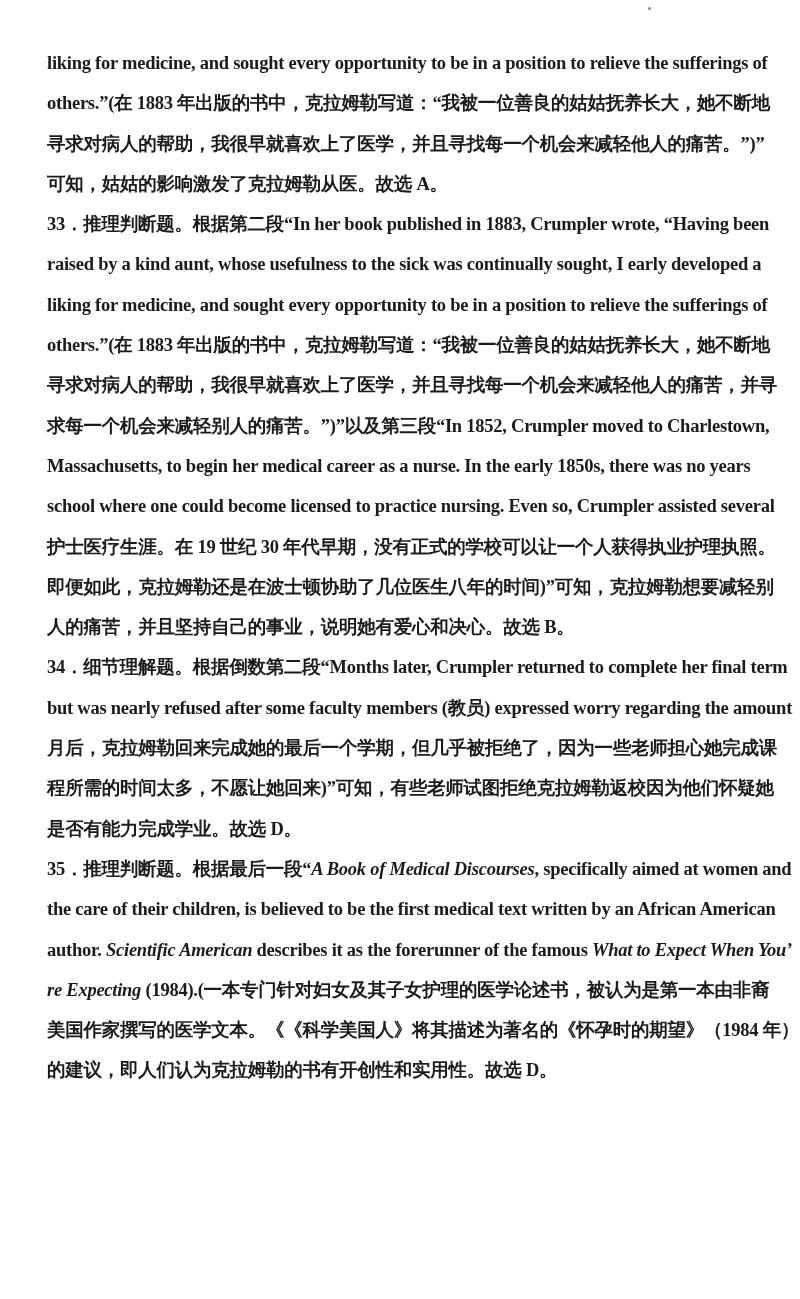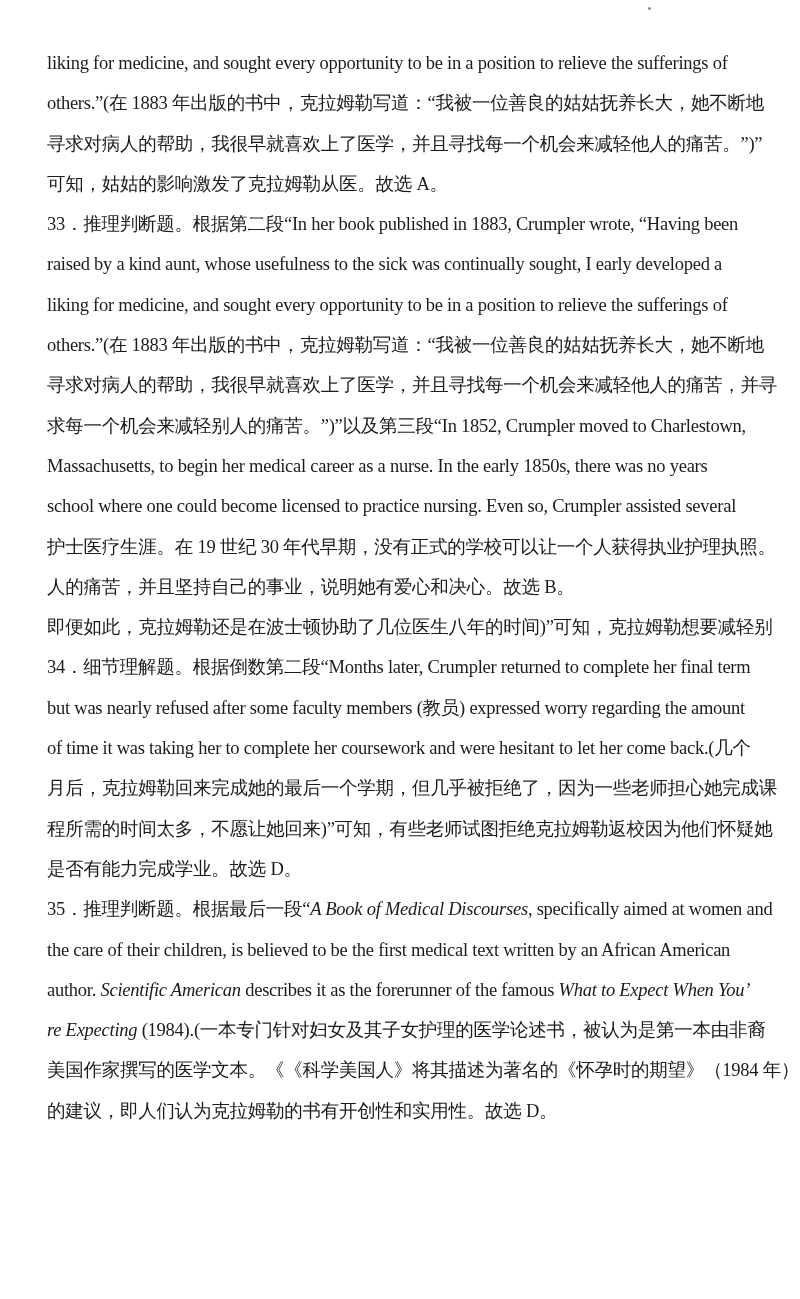--- a/index.html
+++ b/index.html
@@ -8,20 +8,21 @@
     background: #ffffff;
   }
   .page {
     position: relative;
     width: 800px;
     height: 1158px;
     background: #ffffff;
     overflow: hidden;
     font-family: "Liberation Serif", "DejaVu Serif", serif;
     color: #1b1b1b;
+    font-weight: bold;
   }
   .corner-mark {
     position: absolute;
     left: 648px;
     top: 7px;
     width: 3px;
     height: 3px;
     background: #8a8a8a;
     border-radius: 50%;
   }
@@ -63,25 +64,24 @@
       <div class="line"><span class="seg">可知，姑姑的影响激发了克拉姆勒从医。故选 A。</span></div>
       <div class="line"><span class="seg">33．推理判断题。根据第二段“In her book published in 1883, Crumpler wrote, “Having been</span></div>
       <div class="line"><span class="seg">raised by a kind aunt, whose usefulness to the sick was continually sought, I early developed a</span></div>
       <div class="line"><span class="seg">liking for medicine, and sought every opportunity to be in a position to relieve the sufferings of</span></div>
       <div class="line"><span class="seg">others.”(在 1883 年出版的书中，克拉姆勒写道：“我被一位善良的姑姑抚养长大，她不断地</span></div>
       <div class="line"><span class="seg">寻求对病人的帮助，我很早就喜欢上了医学，并且寻找每一个机会来减轻他人的痛苦，并寻</span></div>
       <div class="line"><span class="seg">求每一个机会来减轻别人的痛苦。”)”以及第三段“In 1852, Crumpler moved to Charlestown,</span></div>
       <div class="line"><span class="seg">Massachusetts, to begin her medical career as a nurse. In the early 1850s, there was no years</span></div>
       <div class="line"><span class="seg">school where one could become licensed to practice nursing. Even so, Crumpler assisted several</span></div>
       <div class="line"><span class="seg">护士医疗生涯。在 19 世纪 30 年代早期，没有正式的学校可以让一个人获得执业护理执照。</span></div>
+      <div class="line"><span class="seg">即便如此，克拉姆勒还是在波士顿协助了几位医生八年的时间)”可知，克拉姆勒想要减轻别</span></div>
       <div class="line"><span class="seg">人的痛苦，并且坚持自己的事业，说明她有爱心和决心。故选 B。</span></div>
-      <div class="line"><span class="seg">即便如此，克拉姆勒还是在波士顿协助了几位医生八年的时间)”可知，克拉姆勒想要减轻别</span></div>
       <div class="line"><span class="seg">34．细节理解题。根据倒数第二段“Months later, Crumpler returned to complete her final term</span></div>
       <div class="line"><span class="seg">but was nearly refused after some faculty members (教员) expressed worry regarding the amount</span></div>
-      <div class="line"><span class="seg">of time it was taking her to complete her coursework and were hesitant to let her come back.(几个</span></div>
       <div class="line"><span class="seg">月后，克拉姆勒回来完成她的最后一个学期，但几乎被拒绝了，因为一些老师担心她完成课</span></div>
       <div class="line"><span class="seg">程所需的时间太多，不愿让她回来)”可知，有些老师试图拒绝克拉姆勒返校因为他们怀疑她</span></div>
       <div class="line"><span class="seg">是否有能力完成学业。故选 D。</span></div>
       <div class="line"><span class="seg">35．推理判断题。根据最后一段“</span><span class="seg it">A Book of Medical Discourses</span><span class="seg">, specifically aimed at women and</span></div>
       <div class="line"><span class="seg">the care of their children, is believed to be the first medical text written by an African American</span></div>
       <div class="line"><span class="seg">author. </span><span class="seg it">Scientific American</span><span class="seg"> describes it as the forerunner of the famous </span><span class="seg it">What to Expect When You’</span></div>
       <div class="line"><span class="seg it">re Expecting</span><span class="seg"> (1984).(一本专门针对妇女及其子女护理的医学论述书，被认为是第一本由非裔</span></div>
       <div class="line"><span class="seg">美国作家撰写的医学文本。《《科学美国人》将其描述为著名的《怀孕时的期望》（1984 年）</span></div>
       <div class="line"><span class="seg">的建议，即人们认为克拉姆勒的书有开创性和实用性。故选 D。</span></div>
     </div>

